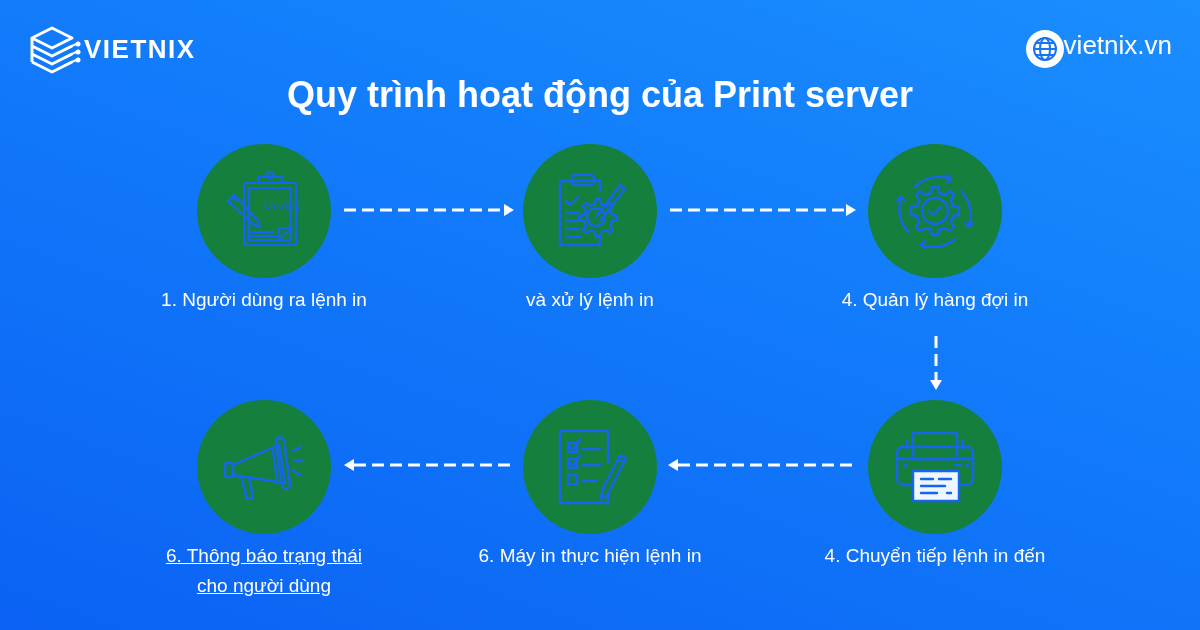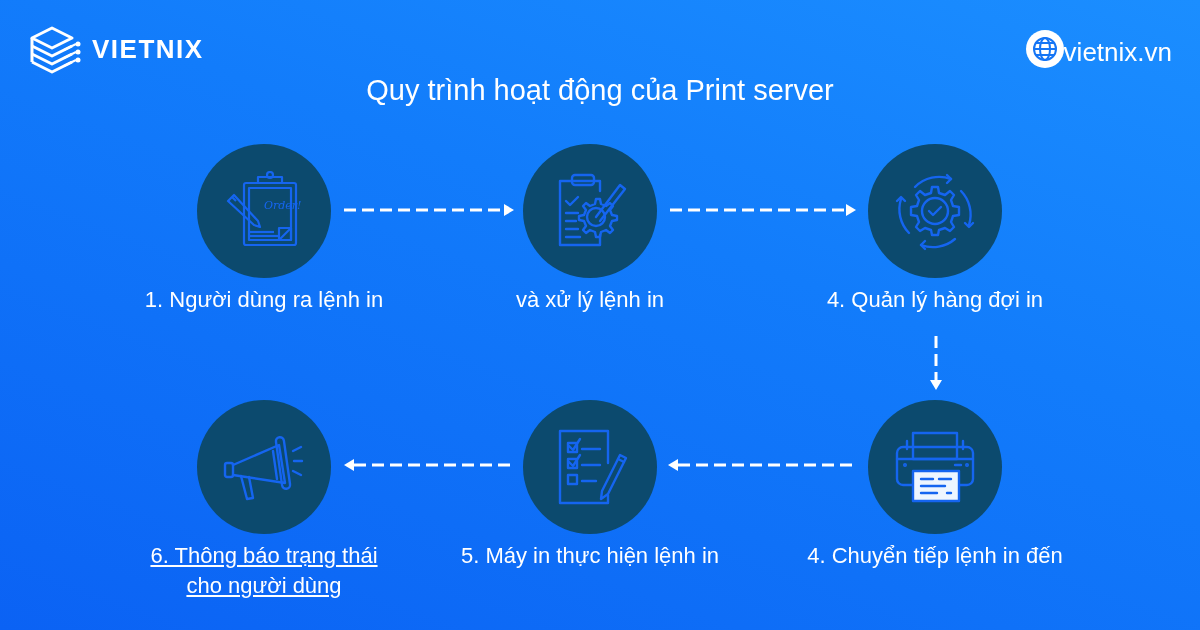--- a/index.html
+++ b/index.html
@@ -3,31 +3,31 @@
 <meta charset="utf-8">
 <style>
   html, body { margin: 0; padding: 0; }
   body {
     width: 1200px; height: 630px; overflow: hidden; position: relative;
     font-family: "Liberation Sans", "DejaVu Sans", sans-serif;
     background: linear-gradient(200deg, #1b8eff 0%, #127cfb 40%, #0b62f4 100%);
     color: #ffffff;
   }
   .abs { position: absolute; }
-  .logo { left: 28px; top: 24px; display: flex; align-items: center; gap: 8px; }
+  .logo { left: 28px; top: 24px; display: flex; align-items: center; gap: 0; }
   .logo-text { font-size: 26px; font-weight: 700; letter-spacing: 1.5px; }
-  .site { right: 28px; top: 30px; display: flex; align-items: flex-end; }
+  .site { right: 28px; top: 30px; display: flex; align-items: flex-start; }
   .globe { width: 38px; height: 38px; border-radius: 50%; background: #fff; display:flex; align-items:center; justify-content:center; }
   .site-text { font-size: 26px; font-weight: 400; }
-  .title { left: 0; width: 1200px; top: 74px; text-align: center; font-size: 29px; font-weight: 400; }
+  .title { left: 0; width: 1200px; top: 74px; text-align: center; font-size: 36px; font-weight: 700; }
   .circle {
     width: 134px; height: 134px; border-radius: 50%;
-    background: #0c4a6e; display: flex; align-items: center; justify-content: center;
+    background: #15803d; display: flex; align-items: center; justify-content: center;
   }
-  .label { font-size: 22px; text-align: center; line-height: 30px; width: 300px; }
+  .label { font-size: 19px; text-align: center; line-height: 30px; width: 300px; }
 </style>
 </head>
 <body>
 
 <div class="abs logo">
   <svg width="56" height="50" viewBox="0 0 56 50">
     <g fill="none" stroke="#fff" stroke-width="3" stroke-linejoin="round">
       <path d="M4 14 L24 4 L44 14 L24 24 Z"></path>
       <path d="M4 22 L24 32 L44 22"></path>
       <path d="M4 30 L24 40 L44 30"></path>
@@ -181,21 +181,21 @@
       <path d="M19 35 L23 39 L30 28"></path>
       <line x1="32" y1="38" x2="50" y2="38"></line>
       <rect x="18" y="48" width="9" height="9"></rect>
       <line x1="32" y1="54" x2="46" y2="54"></line>
       <path d="M52 64 L70 28 L76 31 L58 67 L51 72 Z"></path>
       <line x1="68" y1="32" x2="74" y2="35"></line>
     </g>
   </svg>
 </div>
 <div class="abs label" style="left:440px; top:541px;">
-  <div>5. Máy in thực hiện lệnh in</div>
+  <div>6. Máy in thực hiện lệnh in</div>
 </div>
 
 <svg class="abs" style="left:344px; top:458px;" width="172" height="14">
   <path d="M0 7 L10 1 L10 13 Z" fill="#fff"></path>
   <line x1="10" y1="7" x2="170" y2="7" stroke="#fff" stroke-width="3" stroke-dasharray="12 6"></line>
 </svg>
 
 <div class="abs circle" style="left:197px; top:400px;">
   <svg width="86" height="76" viewBox="0 0 86 76">
     <g fill="none" stroke="#1565f0" stroke-width="2.4" stroke-linejoin="round" stroke-linecap="round">

